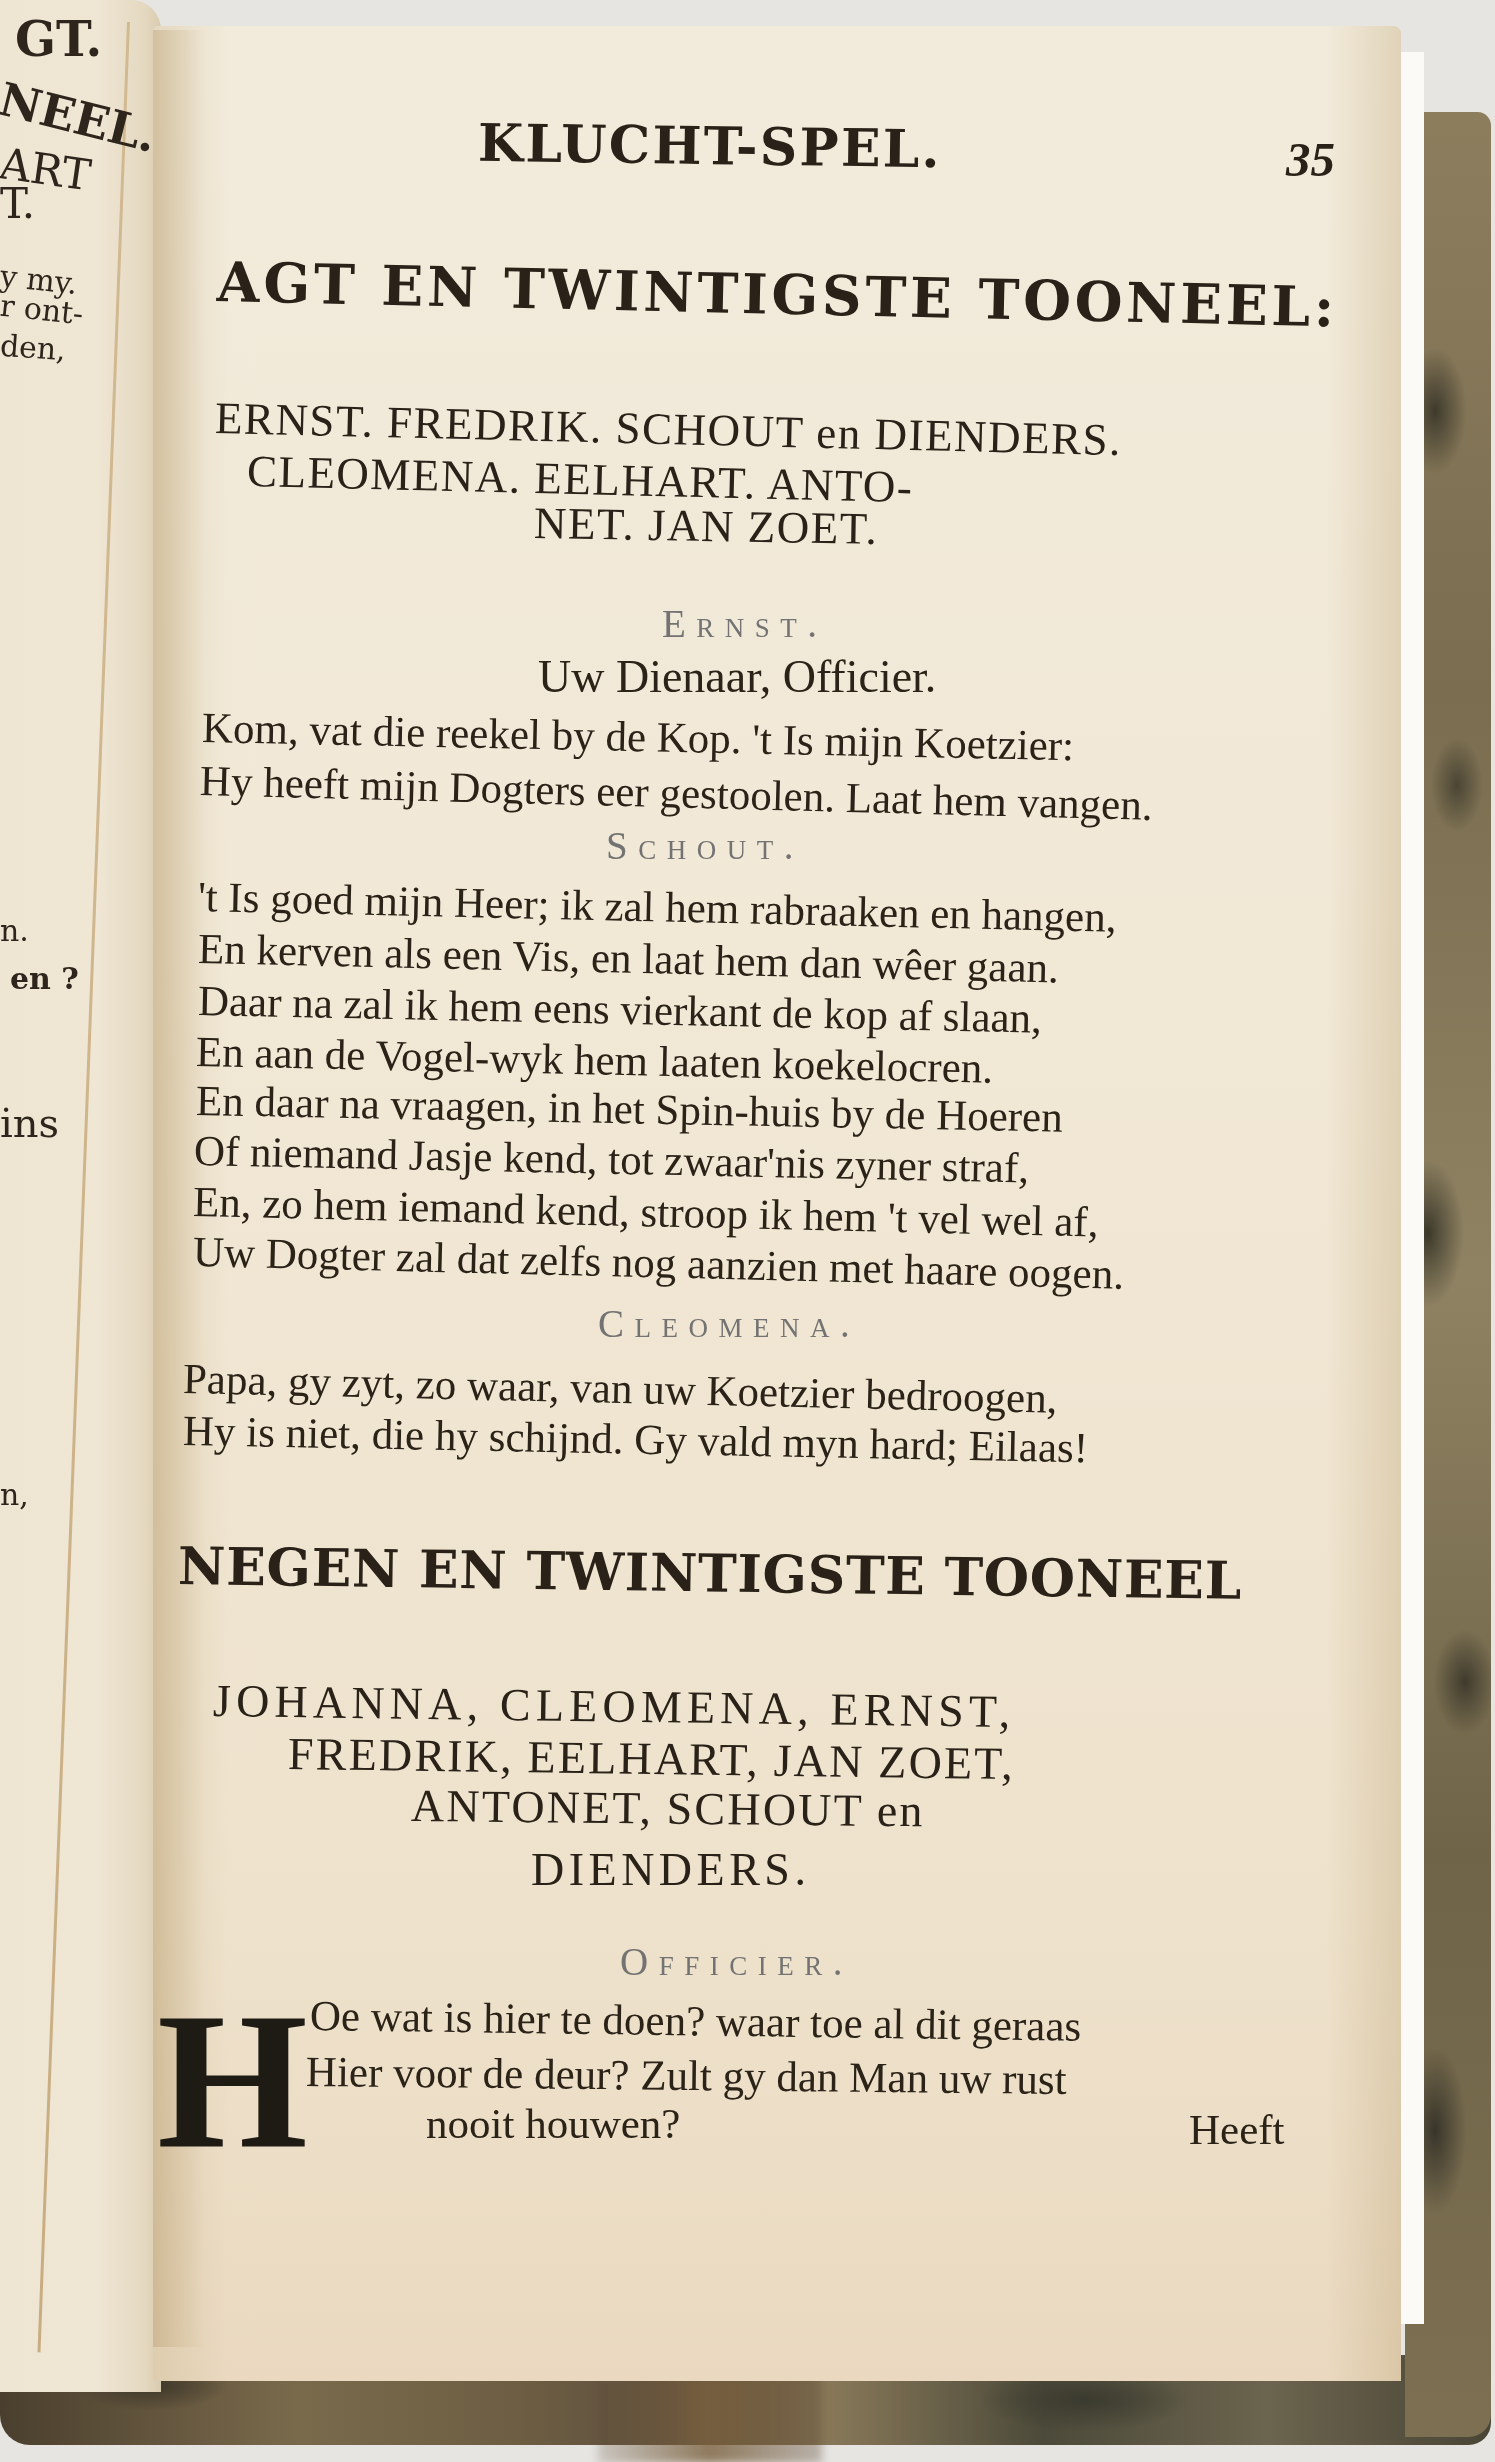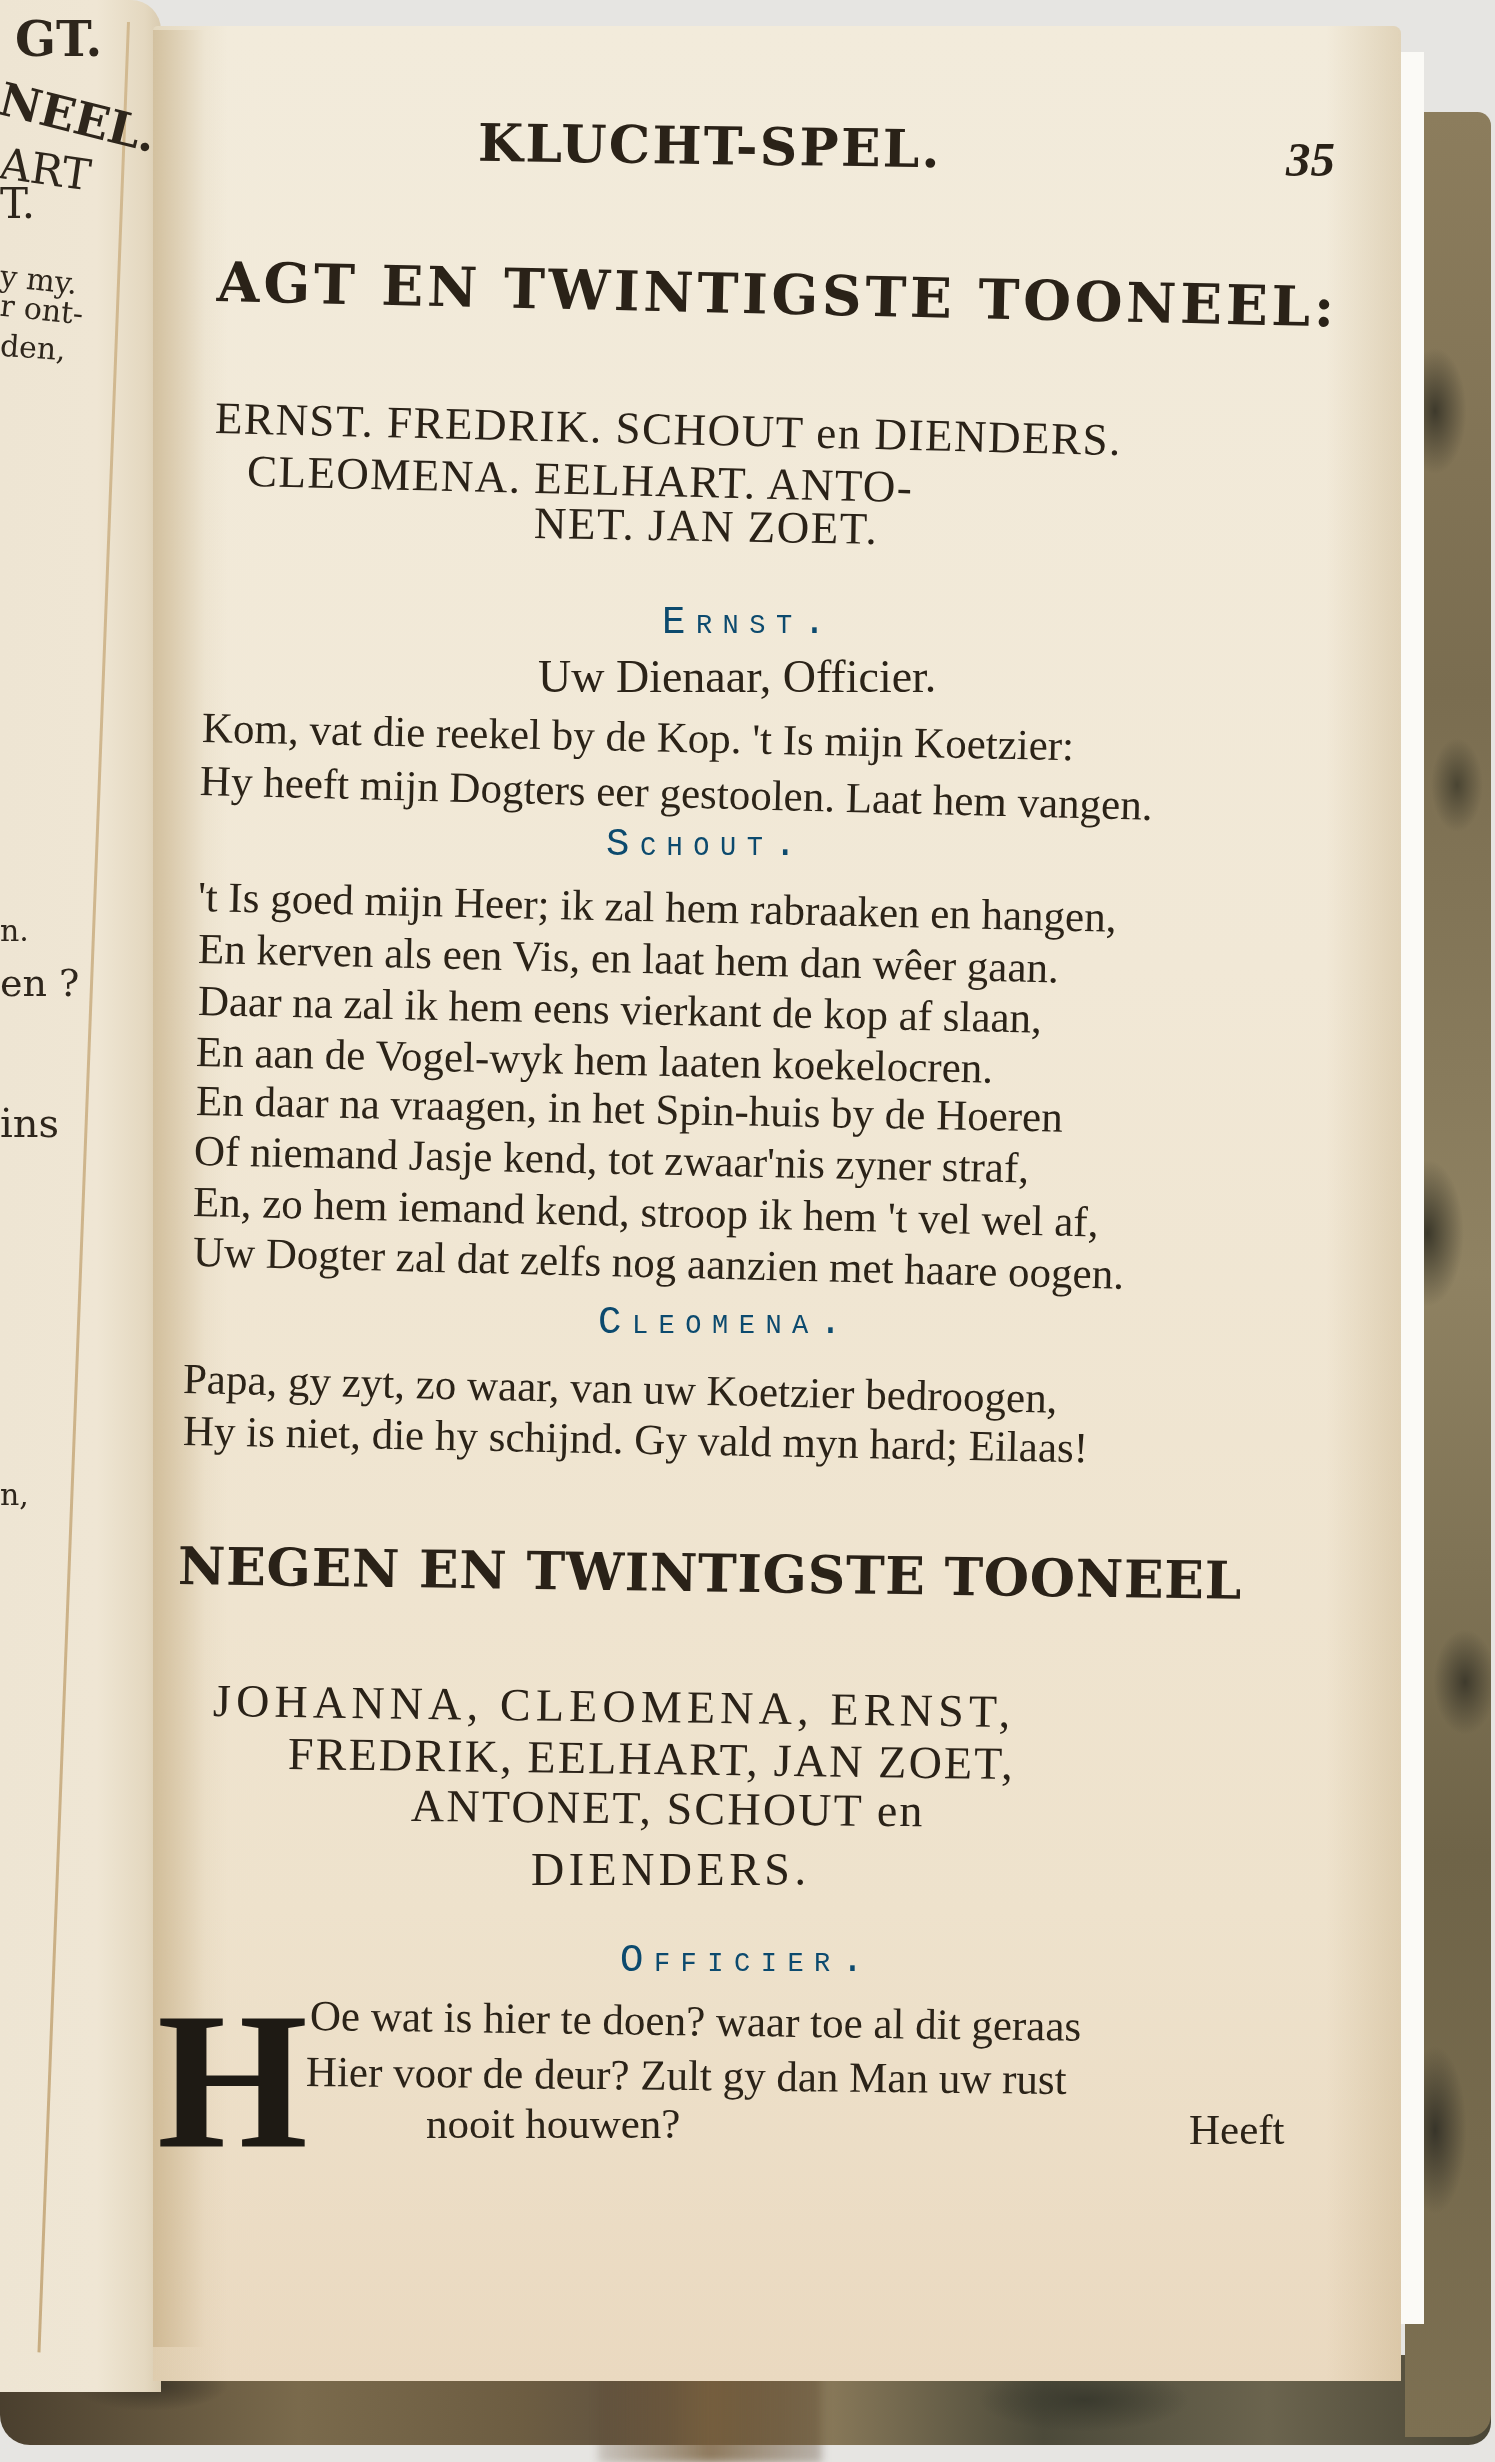--- a/index.html
+++ b/index.html
@@ -59,21 +59,21 @@
   }
   .gutter-shade {
     left:153px; top:30px; width:52px; height:2317px;
     background:linear-gradient(90deg, rgba(180,150,100,0.35), rgba(180,150,100,0));
   }
 
   .line { position:absolute; white-space:nowrap; line-height:1; }
   .caps { font-family:"Liberation Serif", "DejaVu Serif", serif; letter-spacing:1.5px; }
   .hdr { font-family:"DejaVu Serif", serif; font-weight:bold; letter-spacing:2.2px; }
   .verse { font-family:"Liberation Serif", serif; font-size:43px; color:#2b2318; }
-  .speaker { font-family:Liberation Mono, monospace; font-size:39px; letter-spacing:10.5px; font-variant:small-caps; color:#0c4a6e; }
+  .speaker { font-family:Liberation Serif, serif; font-size:39px; letter-spacing:10.5px; font-variant:small-caps; color:#737373; }
   .left-frag { font-family:"DejaVu Serif", serif; font-weight:bold; color:#2e261c; }
   .dropcap { font-family:"Liberation Serif", serif; font-size:194px; font-weight:bold; color:#1e1a14; line-height:1; }
 </style>
 </head>
 <body>
 
 <div class="abs cover-bottom"></div>
 <div class="abs stand"></div>
 <div class="abs cover-right"></div>
 <div class="abs page-edge-white"></div>
@@ -83,21 +83,21 @@
 <div class="abs gutter-shade"></div>
 
 <div class="line left-frag" style="left:15px;top:15px;font-size:48px;">GT.</div>
 <div class="line left-frag" style="left:0px;top:75px;font-size:46px;transform:rotate(14deg);transform-origin:left;">NEEL.</div>
 <div class="line left-frag" style="left:0px;top:142px;font-size:43px;font-weight:normal;transform:rotate(8deg);transform-origin:left;">ART</div>
 <div class="line left-frag" style="left:0px;top:183px;font-size:42px;font-weight:normal;">T.</div>
 <div class="line left-frag" style="left:0px;top:265px;font-size:30px;font-weight:normal;transform:rotate(6deg);">y my.</div>
 <div class="line left-frag" style="left:0px;top:295px;font-size:30px;font-weight:normal;transform:rotate(6deg);">r ont-</div>
 <div class="line left-frag" style="left:0px;top:333px;font-size:30px;font-weight:normal;transform:rotate(4deg);">den,</div>
 <div class="line left-frag" style="left:0px;top:916px;font-size:30px;font-weight:normal;">n.</div>
-<div class="line left-frag" style="left:0px;top:964px;font-size:38px;font-weight:normal;">en ?</div>
+<div class="line left-frag" style="left:10px;top:964px;font-size:30px;font-weight:bold;">en ?</div>
 <div class="line left-frag" style="left:0px;top:1103px;font-size:40px;font-weight:normal;">ins</div>
 <div class="line left-frag" style="left:0px;top:1480px;font-size:30px;font-weight:normal;">n,</div>
 
 <div class="line hdr" style="left:478px;top:120px;font-size:52px;transform:rotate(0.8deg);">KLUCHT-SPEL.</div>
 <div class="line" style="left:1286px;top:135px;font-size:49px;font-family:'Liberation Serif',serif;font-style:italic;font-weight:bold;">35</div>
 
 <div class="line hdr" style="left:217px;top:254px;font-size:55px;letter-spacing:3.7px;transform:rotate(1.3deg);transform-origin:left;">AGT EN TWINTIGSTE TOONEEL:</div>
 
 <div class="line caps" style="left:215px;top:396px;font-size:45px;transform:rotate(1.4deg);transform-origin:left;">ERNST. FREDRIK. SCHOUT en DIENDERS.</div>
 <div class="line caps" style="left:247px;top:449px;font-size:45px;transform:rotate(1.4deg);transform-origin:left;">CLEOMENA. EELHART. ANTO-</div>

